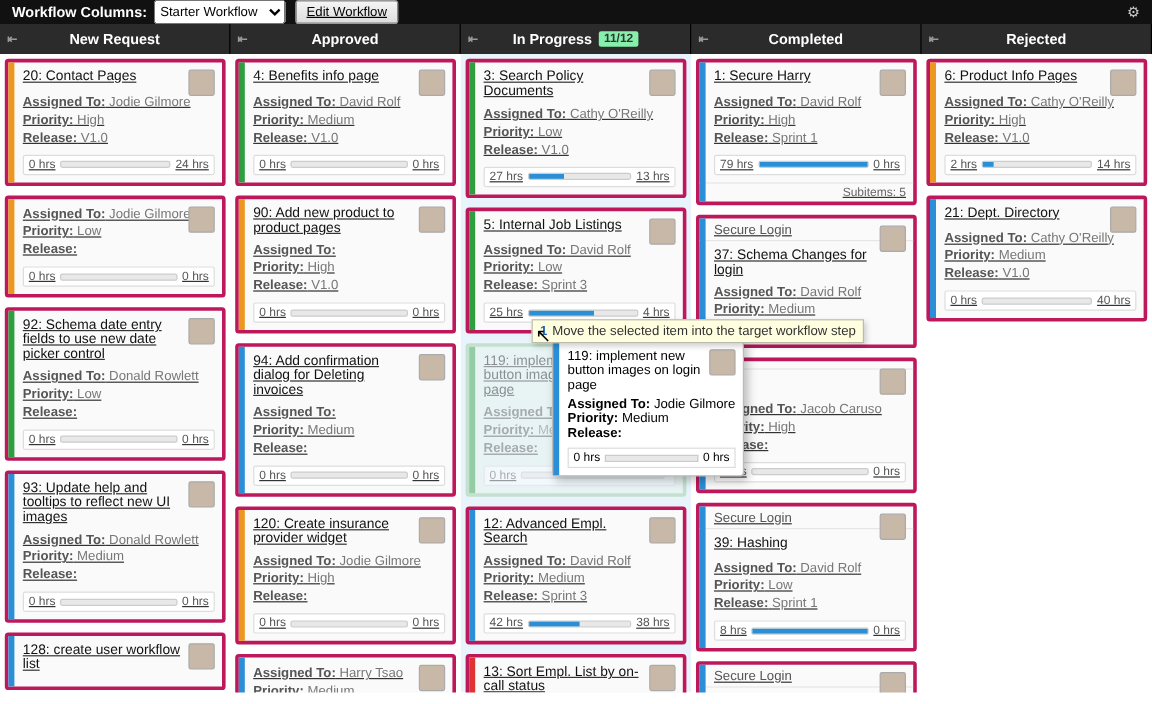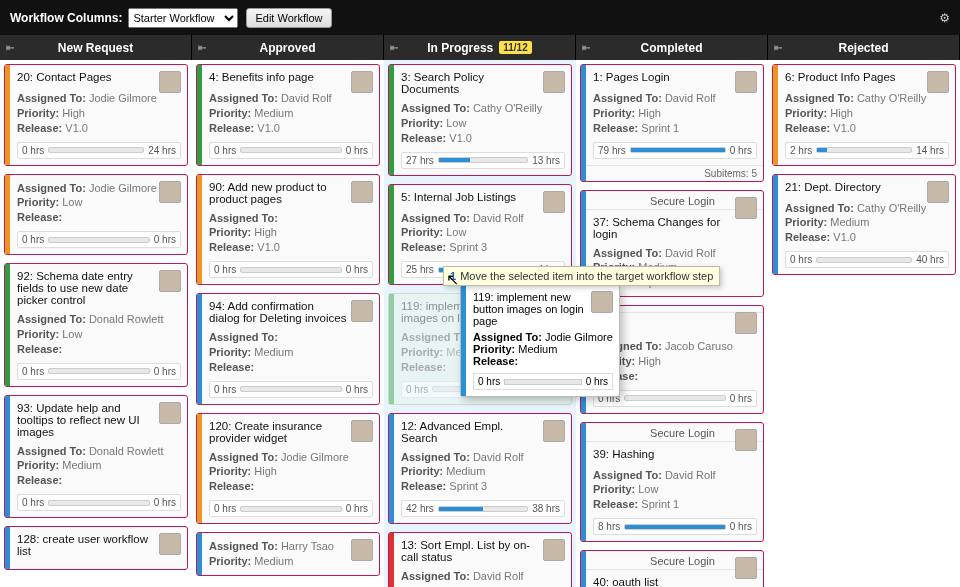--- a/index.html
+++ b/index.html
@@ -1,44 +1,44 @@
 <!DOCTYPE html>
 <html><head>
 <meta charset="utf-8">
 <style>
 * { box-sizing: border-box; margin: 0; padding: 0; font-family: Arial, Helvetica, sans-serif; }
 body { background: #fff; width: 960px; height: 587px; overflow: hidden; }
 
-.topbar { background: #111; color: #fff; height: 35px; display: flex; align-items: center; padding: 0 10px; font-size: 12px; }
+.topbar { background: #111; color: #fff; height: 20px; display: flex; align-items: center; padding: 0 10px; font-size: 12px; }
 .topbar .label { font-weight: bold; margin-right: 6px; }
 .topbar select { font-size: 11px; height: 20px; width: 110px; }
-.topbar .edit-btn { margin-left: 8px; font-size: 11px; height: 20px; padding: 0 8px; background: linear-gradient(#f5f5f5,#ddd); border: 1px solid #999; border-radius: 3px; cursor: pointer; }
+.topbar .edit-btn { margin-left: 8px; font-size: 11px; height: 20px; padding: 0 8px; background: linear-gradient(#f5f5f5,#ddd); border: 1px solid #999; border-radius: 3px; cursor: pointer; text-decoration: underline; }
 .topbar .gear { margin-left: auto; color: #ccc; }
 
 .columns-header { display: flex; background: #2b2b2b; height: 25px; }
 .col-head { flex: 1; color: #fff; font-weight: bold; font-size: 12px; display: flex; align-items: center; justify-content: center; position: relative; border-right: 1px solid #000; }
 .col-head .arrow { position: absolute; left: 6px; color: #999; font-size: 10px; cursor: pointer; }
-.col-head .badge { background: #fde047; color: #333; font-size: 10px; padding: 1px 4px; border-radius: 2px; margin-left: 6px; }
+.col-head .badge { background: #86efac; color: #333; font-size: 10px; padding: 1px 4px; border-radius: 2px; margin-left: 6px; }
 
 .board { display: flex; width: 960px; height: 532px; overflow: hidden; }
 .column { flex: 1; background: #fff; padding: 4px; overflow: hidden; }
 
-.card { background: #fafafa; border: 1px solid #be185d; border-radius: 3px; margin-bottom: 8px; position: relative; font-size: 11px; color: #333; }
+.card { background: #fafafa; border: 3px solid #be185d; border-radius: 3px; margin-bottom: 8px; position: relative; font-size: 11px; color: #333; text-decoration: underline; }
 .card .stripe { position: absolute; top: 0; left: 0; bottom: 0; width: 5px; }
 .card .body { padding: 6px 6px 6px 12px; }
 .card .title { font-size: 11.5px; color: #111; margin-bottom: 6px; min-height: 14px; padding-right: 26px; }
 .card .title.bold { font-weight: bold; }
 .card .avatar { position: absolute; top: 6px; right: 6px; width: 22px; height: 22px; background: #c8b8a8; border: 1px solid #aaa; border-radius: 2px; }
 .card .meta { line-height: 1.35; color: #777; }
 .card .meta b { color: #555; font-weight: bold; }
 .card .hours { display: flex; align-items: center; gap: 4px; margin-top: 6px; font-size: 10px; color: #555; border: 1px solid #ddd; background: #fff; border-radius: 2px; padding: 2px 4px; }
 .card .hours .bar { flex: 1; height: 6px; background: #e8e8e8; border: 1px solid #ccc; border-radius: 2px; position: relative; }
 .card .hours .bar .fill { height: 100%; background: #2a8fd6; }
 .card .subitems { text-align: right; font-size: 10px; color: #666; padding: 2px 6px; border-top: 1px solid #e6e6e6; }
-.card .subhead { font-size: 11px; color: #555; padding: 4px 6px 2px 27px; border-bottom: 1px solid #e6e6e6; text-align: center; }
+.card .subhead { font-size: 11px; color: #555; padding: 4px 6px 2px 12px; border-bottom: 1px solid #e6e6e6; }
 
 .drag-tooltip { position: absolute; top: 266px; left: 443px; background: #ffffe0; border: 1px solid #bba; padding: 3px 6px; font-size: 11px; color: #333; z-index: 50; display: flex; align-items: center; gap: 4px; box-shadow: 2px 2px 5px rgba(0,0,0,0.2); }
 .drag-tooltip .num { font-weight: bold; color: #26a; }
 .drag-cursor { position: absolute; top: 270px; left: 446px; z-index: 60; font-size: 16px; color: #000; pointer-events: none; }
 
 .drag-ghost { position: absolute; top: 284px; left: 460px; width: 160px; background: #fff; border: 1px solid #bbb; border-radius: 3px; box-shadow: 3px 3px 8px rgba(0,0,0,0.25); z-index: 40; font-size: 11px; }
 .drag-ghost .stripe { position: absolute; top:0; left:0; bottom:0; width:5px; background:#2a8fd6; }
 .drag-ghost .body { padding: 6px 6px 6px 12px; }
 .drag-ghost .avatar { position: absolute; top: 6px; right: 6px; width: 22px; height: 22px; background: #c8b8a8; border: 1px solid #aaa; border-radius: 2px; }
 .drag-ghost .title { padding-right: 26px; margin-bottom: 4px; }
@@ -346,21 +346,21 @@
             <div><b>Priority:</b> Very High</div>
           </div>
         </div>
       </div>
     </div>
   <div class="column">
       <div class="card">
         <div class="stripe accent-blue"></div>
         <div class="body">
           <div class="avatar"></div>
-          <div class="title">1: Pages Login</div>
+          <div class="title">1: Secure Harry</div>
           <div class="meta">
             <div><b>Assigned To:</b> David Rolf</div>
             <div><b>Priority:</b> High</div>
             <div><b>Release:</b> Sprint 1</div>
           </div>
           <div class="hours">
             <span>79 hrs</span>
             <div class="bar">
               <div class="fill" style="width:100%"></div>
             </div>

